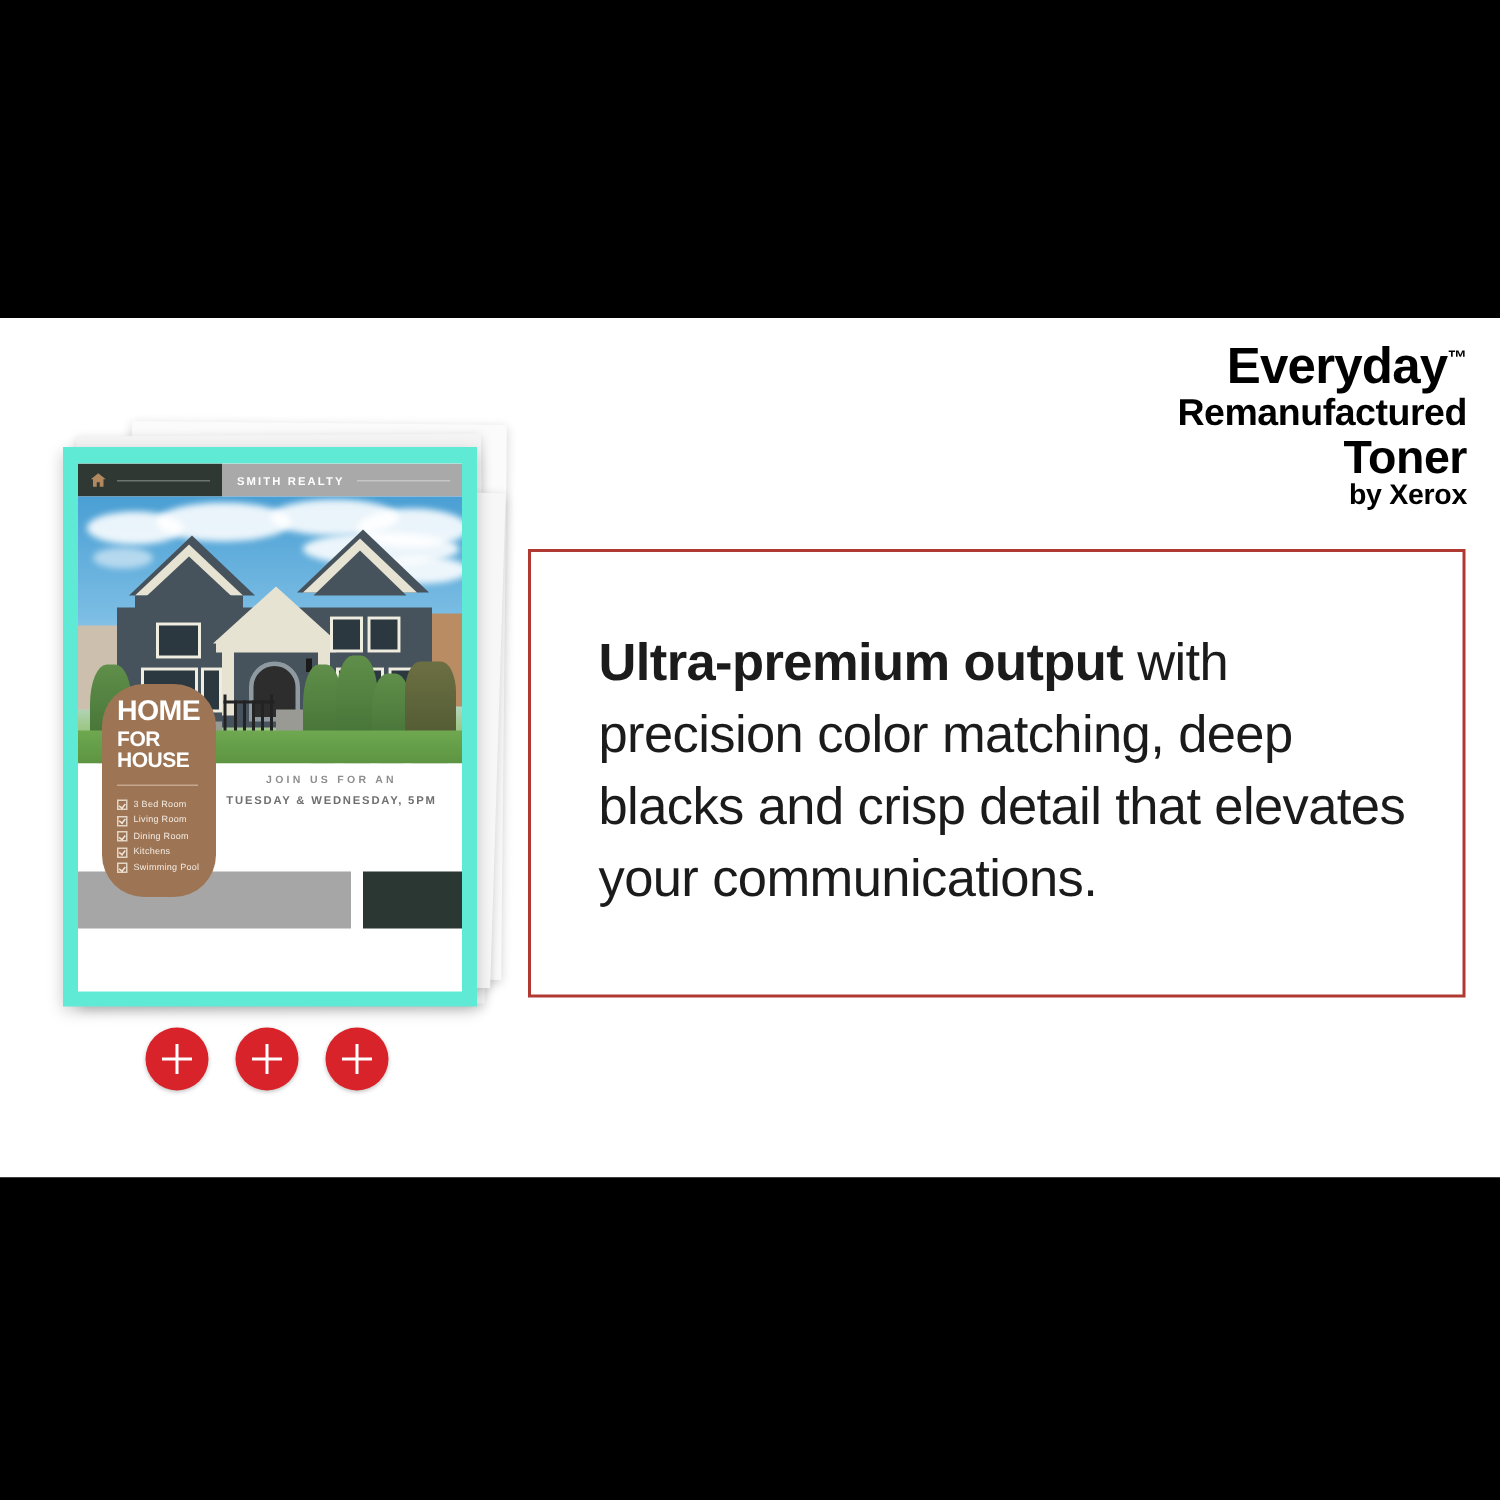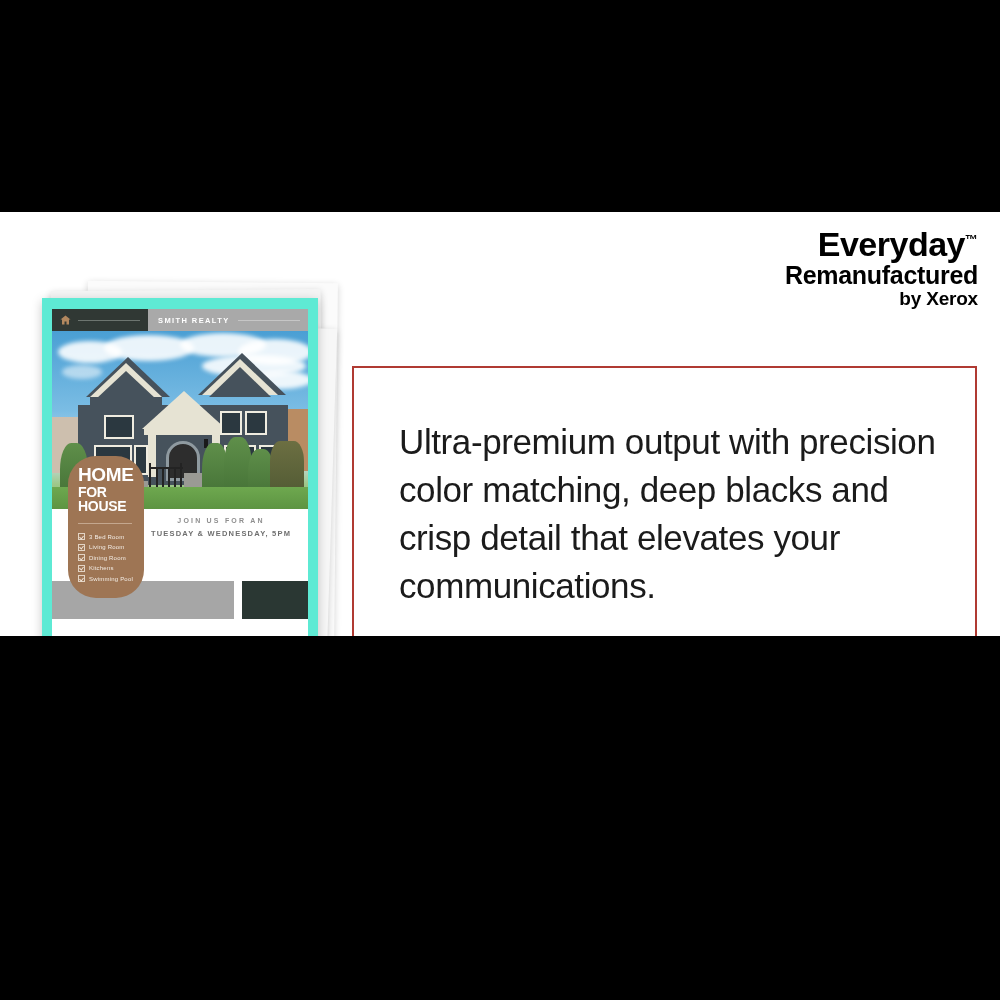--- a/index.html
+++ b/index.html
@@ -31,21 +31,21 @@
   }
   #bar-top    { top: 0;   height: 212px; }
   #bar-bottom { top: 785px; height: 215px; }
 
   
   #slide {
     position: absolute;
     left: 0;
     top: 212px;
     width: 1000px;
-    height: 424px;
+    height: 573px;
     background: #ffffff;
     overflow: hidden;
   }
 
   
   #logo {
     position: absolute;
     right: 22px;
     top: 15px;
     text-align: right;
@@ -103,21 +103,21 @@
     position: absolute;
     left: 45px;
     top: 50px;
     width: 540px;
     font-size: 35px;
     line-height: 48px;
     color: #1b1b1b;
     letter-spacing: -0.4px;
   }
   #copy-text .lead {
-    font-weight: normal;
+    font-weight: bold;
   }
 
   
   #flyer-stack {
     position: absolute;
     left: 42px;
     top: 68px;
     width: 310px;
     height: 420px;
   }
@@ -430,20 +430,21 @@
 <div id="stage">
 
   <div id="bar-top" class="letterbox"></div>
   <div id="bar-bottom" class="letterbox"></div>
 
   <div id="slide">
 
     <div id="logo">
       <span class="ln-everyday"><span>Everyday</span><span class="tm">™</span></span>
       <span class="ln-reman">Remanufactured</span>
+      <span class="ln-toner">Toner</span>
       <span class="ln-byxerox">by Xerox</span>
     </div>
 
     <div id="copy-panel">
       <div id="copy-text"><span class="lead">Ultra-premium output</span><span> with precision color matching, deep blacks and crisp detail that elevates your communications.</span></div>
     </div>
 
     <div id="flyer-stack">
 
       <div id="sheet-b2" class="sheet-back"></div>

